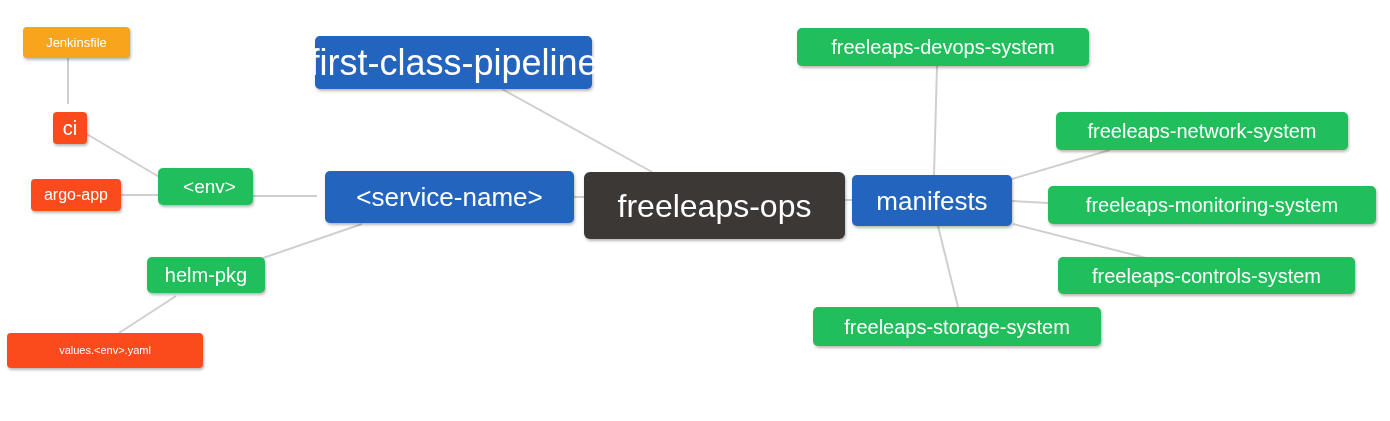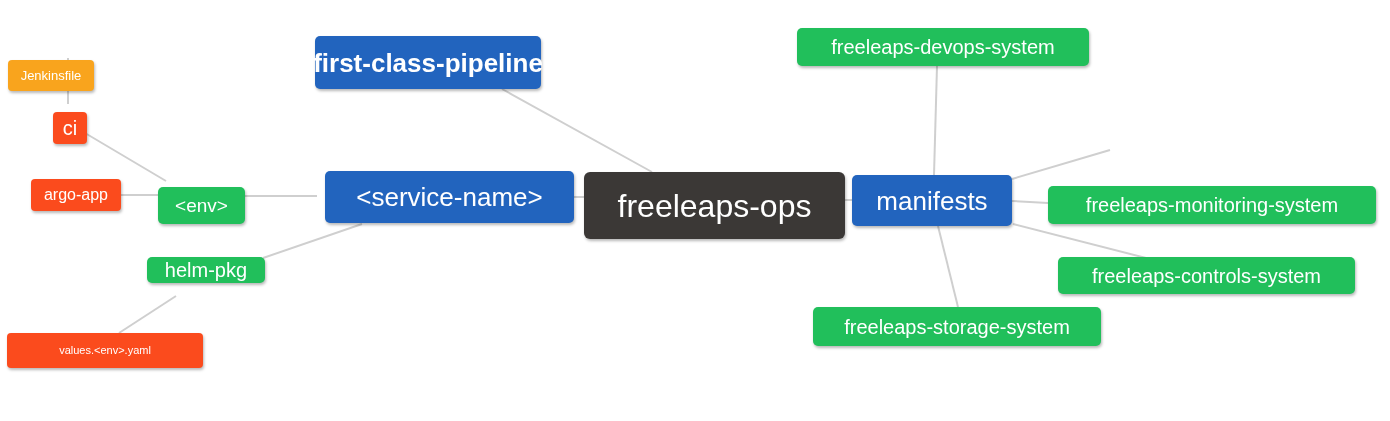--- a/index.html
+++ b/index.html
@@ -39,27 +39,27 @@
     cursor: pointer;
     line-height: 1;
     user-select: none;
   }
   .c-green { background: var(--green, #21bf5b); }
   .c-blue  { background: var(--blue,  #2264be); }
   .c-red   { background: var(--red,   #fb4b1d); }
   .c-amber { background: var(--amber, #f9a41d); }
   .c-dark  { background: var(--dark,  #3b3836); border-radius: 6px; }
 
-  .n-jenkinsfile { left: 8px;   top: 27px;  width: 86px;  height: 31px; font-size: 13px; border-radius: 4px; margin-top: 33px; }
+  .n-jenkinsfile { left: 23px;   top: 27px;  width: 107px;  height: 31px; font-size: 13px; border-radius: 4px; }
   .n-ci          { left: 53px;   top: 112px; width: 34px;  height: 32px; font-size: 20px; border-radius: 4px; }
   .n-argo        { left: 31px;   top: 179px; width: 90px;  height: 32px; font-size: 16px; border-radius: 4px; }
-  .n-env         { left: 158px;  top: 187px; width: 87px;  height: 37px; font-size: 19px; }
-  .n-helm        { left: 147px;  top: 257px; width: 118px; height: 26px; font-size: 20px; }
+  .n-env         { left: 158px;  top: 168px; width: 87px;  height: 37px; font-size: 19px; padding-left: 8px; }
+  .n-helm        { left: 147px;  top: 257px; width: 118px; height: 36px; font-size: 20px; }
   .n-values      { left: 7px;    top: 333px; width: 196px; height: 35px; font-size: 11px; border-radius: 4px; }
-  .n-pipeline    { left: 315px;  top: 36px;  width: 226px; height: 53px; font-size: 26px; font-weight: bold; }
+  .n-pipeline    { left: 315px;  top: 36px;  width: 277px; height: 53px; font-size: 36px; }
   .n-service     { left: 317px;  top: 171px; width: 249px; height: 52px; font-size: 26px; margin-left: 8px; }
   .n-ops         { left: 584px;  top: 172px; width: 261px; height: 67px; font-size: 32px; }
   .n-manifests   { left: 852px;  top: 175px; width: 160px; height: 51px; font-size: 26px; }
   .n-devops      { left: 797px;  top: 28px;  width: 292px; height: 38px; font-size: 20px; }
   .n-network     { left: 1056px; top: 112px; width: 292px; height: 38px; font-size: 20px; }
   .n-monitoring  { left: 1048px; top: 186px; width: 328px; height: 38px; font-size: 20px; }
   .n-controls    { left: 1058px; top: 257px; width: 297px; height: 37px; font-size: 20px; }
   .n-storage     { left: 813px;  top: 307px; width: 288px; height: 39px; font-size: 20px; }
 </style>
 </head>
@@ -88,17 +88,18 @@
   <div class="node c-red   n-ci">ci</div>
   <div class="node c-red   n-argo">argo-app</div>
   <div class="node c-green n-env">&lt;env&gt;</div>
   <div class="node c-green n-helm">helm-pkg</div>
   <div class="node c-red   n-values">values.&lt;env&gt;.yaml</div>
   <div class="node c-blue  n-pipeline">first-class-pipeline</div>
   <div class="node c-blue  n-service">&lt;service-name&gt;</div>
   <div class="node c-dark  n-ops">freeleaps-ops</div>
   <div class="node c-green n-devops">freeleaps-devops-system</div>
   <div class="node c-blue  n-manifests">manifests</div>
+  <div class="node c-green n-network">freeleaps-network-system</div>
   <div class="node c-green n-monitoring">freeleaps-monitoring-system</div>
   <div class="node c-green n-controls">freeleaps-controls-system</div>
   <div class="node c-green n-storage">freeleaps-storage-system</div>
 
 </div>
 
 </body></html>

